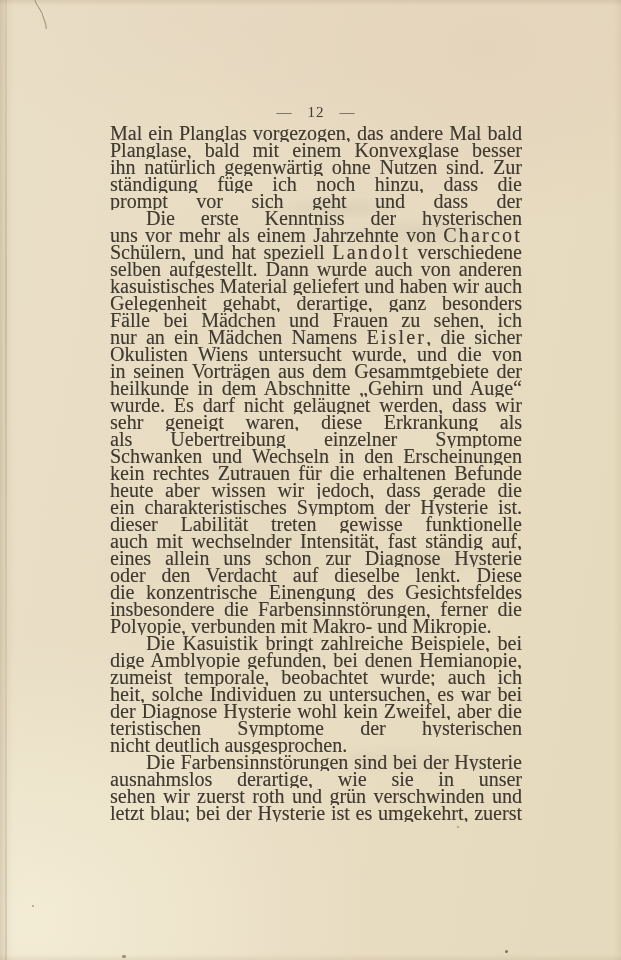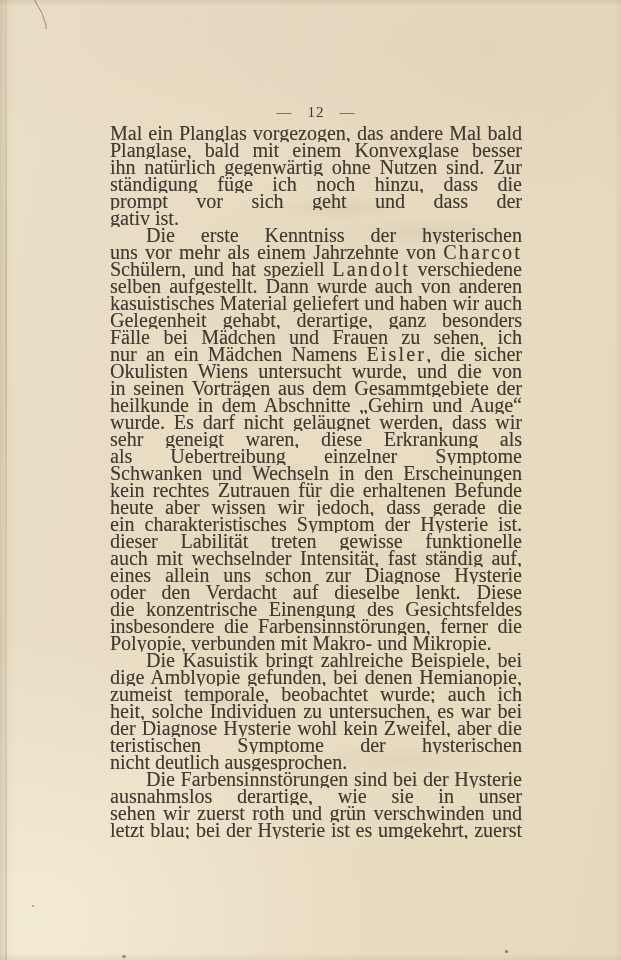--- a/index.html
+++ b/index.html
@@ -129,21 +129,20 @@
     <span class="dash">—</span>
   </header>
 
   <main class="text-block">
       <div class="para">
         <div class="line"><span>Mal ein Planglas vorgezogen, das andere Mal bald mit dem</span></div>
         <div class="line"><span>Planglase, bald mit einem Konvexglase besser gesehen, für</span></div>
         <div class="line"><span>ihn natürlich gegenwärtig ohne Nutzen sind.  Zur Vervoll-</span></div>
         <div class="line"><span>ständigung füge ich noch hinzu, dass die Pupillarreaktion</span></div>
         <div class="line"><span>prompt vor sich geht und dass der Augenspiegelbefund ne-</span></div>
-        <div class="line line-end"><span>gativ ist.</span></div>
       </div>
       <div class="para">
         <div class="line line-indent"><span>Die erste Kenntniss der hysterischen Amblyopie kam</span></div>
         <div class="line"><span>uns vor mehr als einem Jahrzehnte von </span><span class="sperr">Charcot</span><span> und seinen</span></div>
         <div class="line"><span>Schülern, und hat speziell </span><span class="sperr">Landolt</span><span> verschiedene Typen der-</span></div>
         <div class="line"><span>selben aufgestellt.  Dann wurde auch von anderen Seiten</span></div>
         <div class="line"><span>kasuistisches Material geliefert und haben wir auch in Wien</span></div>
         <div class="line"><span>Gelegenheit gehabt, derartige, ganz besonders charakteristische</span></div>
         <div class="line"><span>Fälle bei Mädchen und Frauen zu sehen, ich erinnere z. B.</span></div>
         <div class="line"><span>nur an ein Mädchen Namens </span><span class="sperr">Eisler</span><span>, die sicher von allen</span></div>

